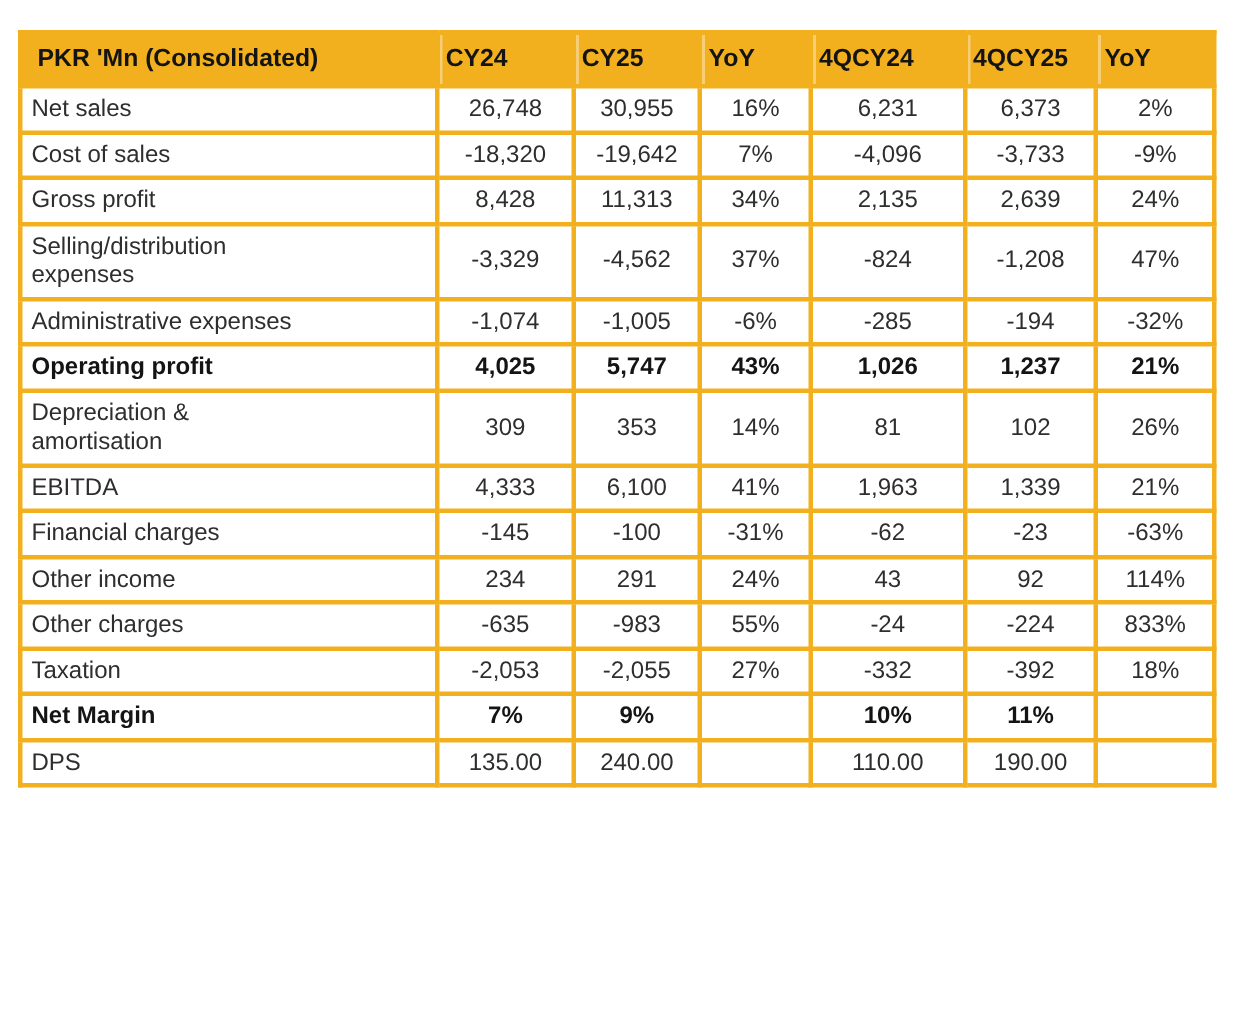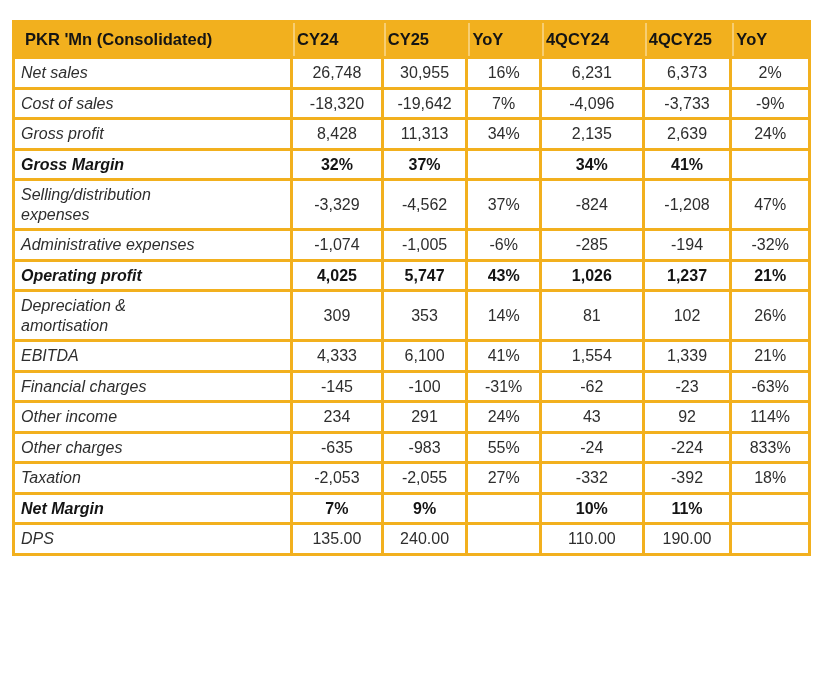--- a/index.html
+++ b/index.html
@@ -40,21 +40,20 @@
     padding-left:10px;
   }
   
   table.fin thead th + th{
     box-shadow:inset 2px 0 0 rgba(255,255,255,0.38);
   }
   td.label{
     text-align:left;
     padding:4px 8px 4px 10px;
     background:#ffffff;
-    font-style:italic;
   }
   td.label .label-text{
     display:inline-block;
     max-width:192px;
     line-height:1.22;
   }
   td.num{
     text-align:center;
     background:#ffffff;
     line-height:1.2;
@@ -110,29 +109,20 @@
   </tr>
         <tr>
     <td class="label"><span class="label-text">Gross profit</span></td>
     <td class="num">8,428</td>
     <td class="num">11,313</td>
     <td class="num">34%</td>
     <td class="num">2,135</td>
     <td class="num">2,639</td>
     <td class="num">24%</td>
   </tr>
-        <tr class="bold-row">
-    <td class="label"><span class="label-text">Gross Margin</span></td>
-    <td class="num">32%</td>
-    <td class="num">37%</td>
-    <td class="num"></td>
-    <td class="num">34%</td>
-    <td class="num">41%</td>
-    <td class="num"></td>
-  </tr>
         <tr>
     <td class="label"><span class="label-text">Selling/distribution expenses</span></td>
     <td class="num">-3,329</td>
     <td class="num">-4,562</td>
     <td class="num">37%</td>
     <td class="num">-824</td>
     <td class="num">-1,208</td>
     <td class="num">47%</td>
   </tr>
         <tr>
@@ -160,21 +150,21 @@
     <td class="num">14%</td>
     <td class="num">81</td>
     <td class="num">102</td>
     <td class="num">26%</td>
   </tr>
         <tr>
     <td class="label"><span class="label-text">EBITDA</span></td>
     <td class="num">4,333</td>
     <td class="num">6,100</td>
     <td class="num">41%</td>
-    <td class="num">1,554</td>
+    <td class="num">1,963</td>
     <td class="num">1,339</td>
     <td class="num">21%</td>
   </tr>
         <tr>
     <td class="label"><span class="label-text">Financial charges</span></td>
     <td class="num">-145</td>
     <td class="num">-100</td>
     <td class="num">-31%</td>
     <td class="num">-62</td>
     <td class="num">-23</td>

